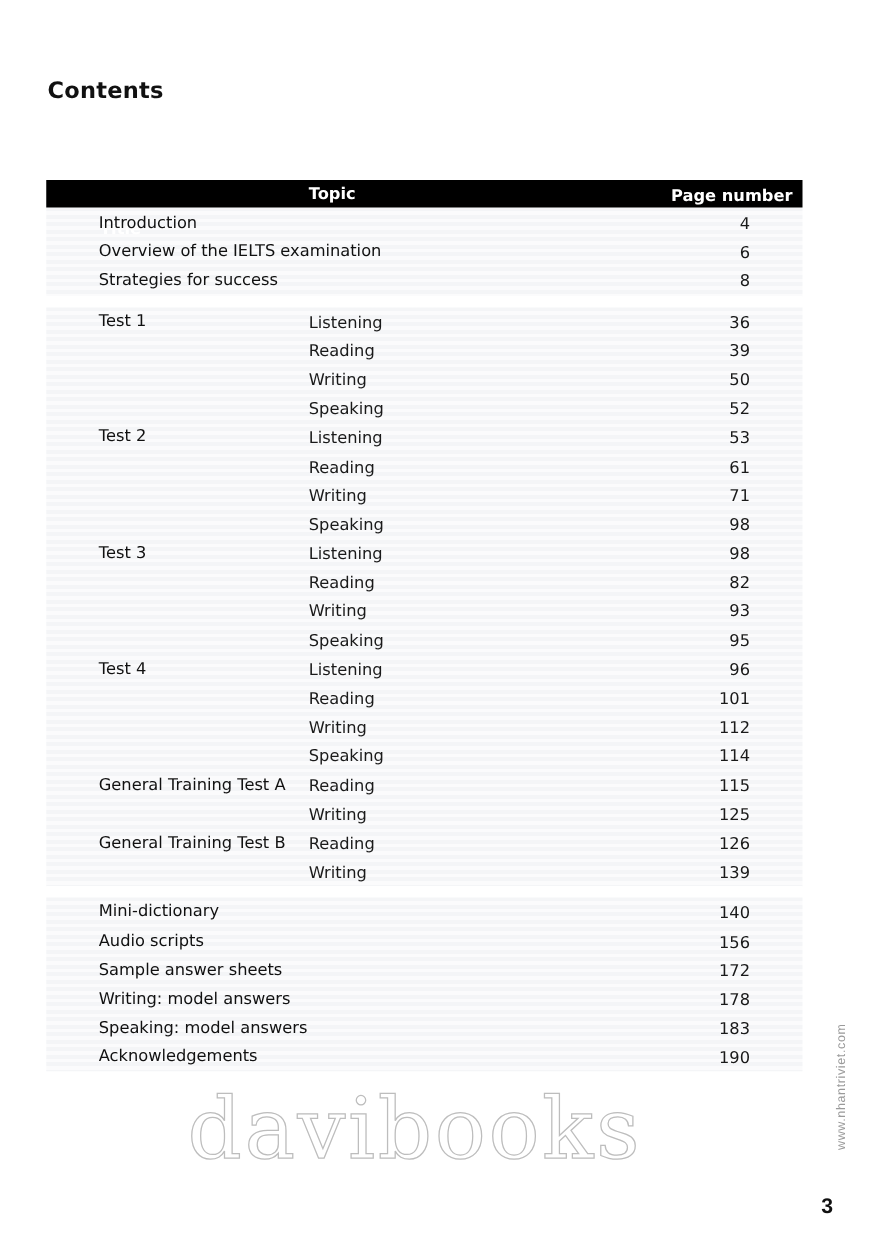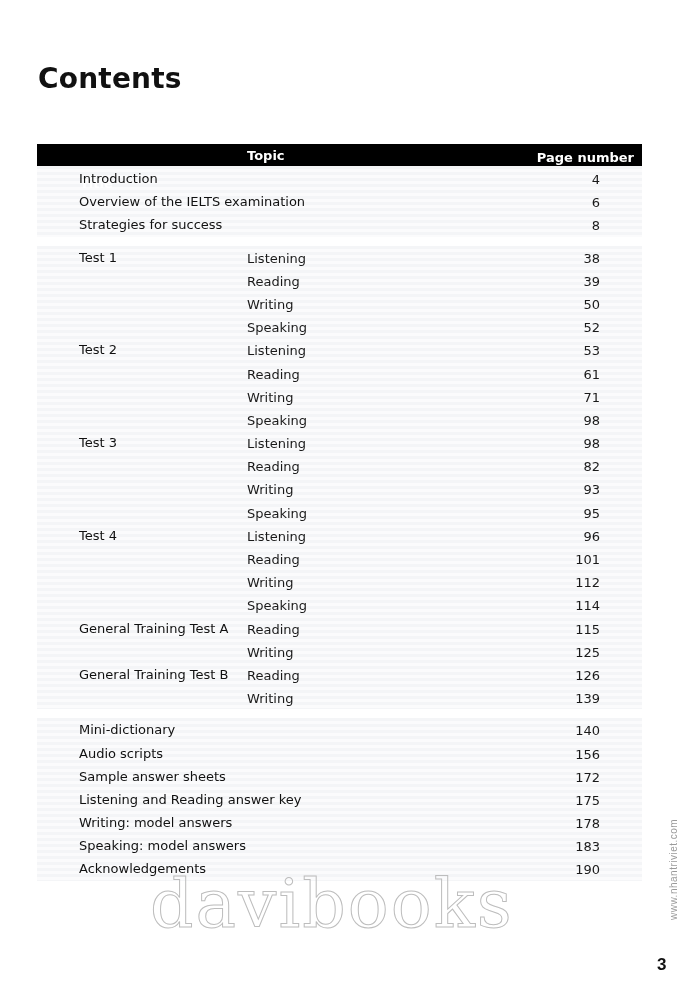--- a/index.html
+++ b/index.html
@@ -12,21 +12,21 @@
       height: 992px;
       position: relative;
       overflow: hidden;
       font-family: "DejaVu Sans", sans-serif;
       color: #111111;
     }
     .page-title {
       position: absolute;
       left: 38px;
       top: 62px;
-      font-size: 28px;
+      font-size: 18px;
       font-weight: bold;
       letter-spacing: 0.2px;
       margin: 0;
       color: #111;
     }
     .toc {
       position: absolute;
       left: 37px;
       top: 144px;
       width: 605px;
@@ -167,21 +167,21 @@
       <span class="c-page">8</span>
     </div>
   </div>
 
   <div class="gap"></div>
 
   <div class="group">
     <div class="row">
       <span class="c-title">Test 1</span>
       <span class="c-topic">Listening</span>
-      <span class="c-page">38</span>
+      <span class="c-page">36</span>
     </div>
     <div class="row">
       <span class="c-title"></span>
       <span class="c-topic">Reading</span>
       <span class="c-page">39</span>
     </div>
     <div class="row">
       <span class="c-title"></span>
       <span class="c-topic">Writing</span>
       <span class="c-page">50</span>
@@ -285,25 +285,20 @@
       <span class="c-title">Audio scripts</span>
       <span class="c-topic"></span>
       <span class="c-page">156</span>
     </div>
     <div class="row">
       <span class="c-title">Sample answer sheets</span>
       <span class="c-topic"></span>
       <span class="c-page">172</span>
     </div>
     <div class="row">
-      <span class="c-title">Listening and Reading answer key</span>
-      <span class="c-topic"></span>
-      <span class="c-page">175</span>
-    </div>
-    <div class="row">
       <span class="c-title">Writing: model answers</span>
       <span class="c-topic"></span>
       <span class="c-page">178</span>
     </div>
     <div class="row">
       <span class="c-title">Speaking: model answers</span>
       <span class="c-topic"></span>
       <span class="c-page">183</span>
     </div>
     <div class="row">

